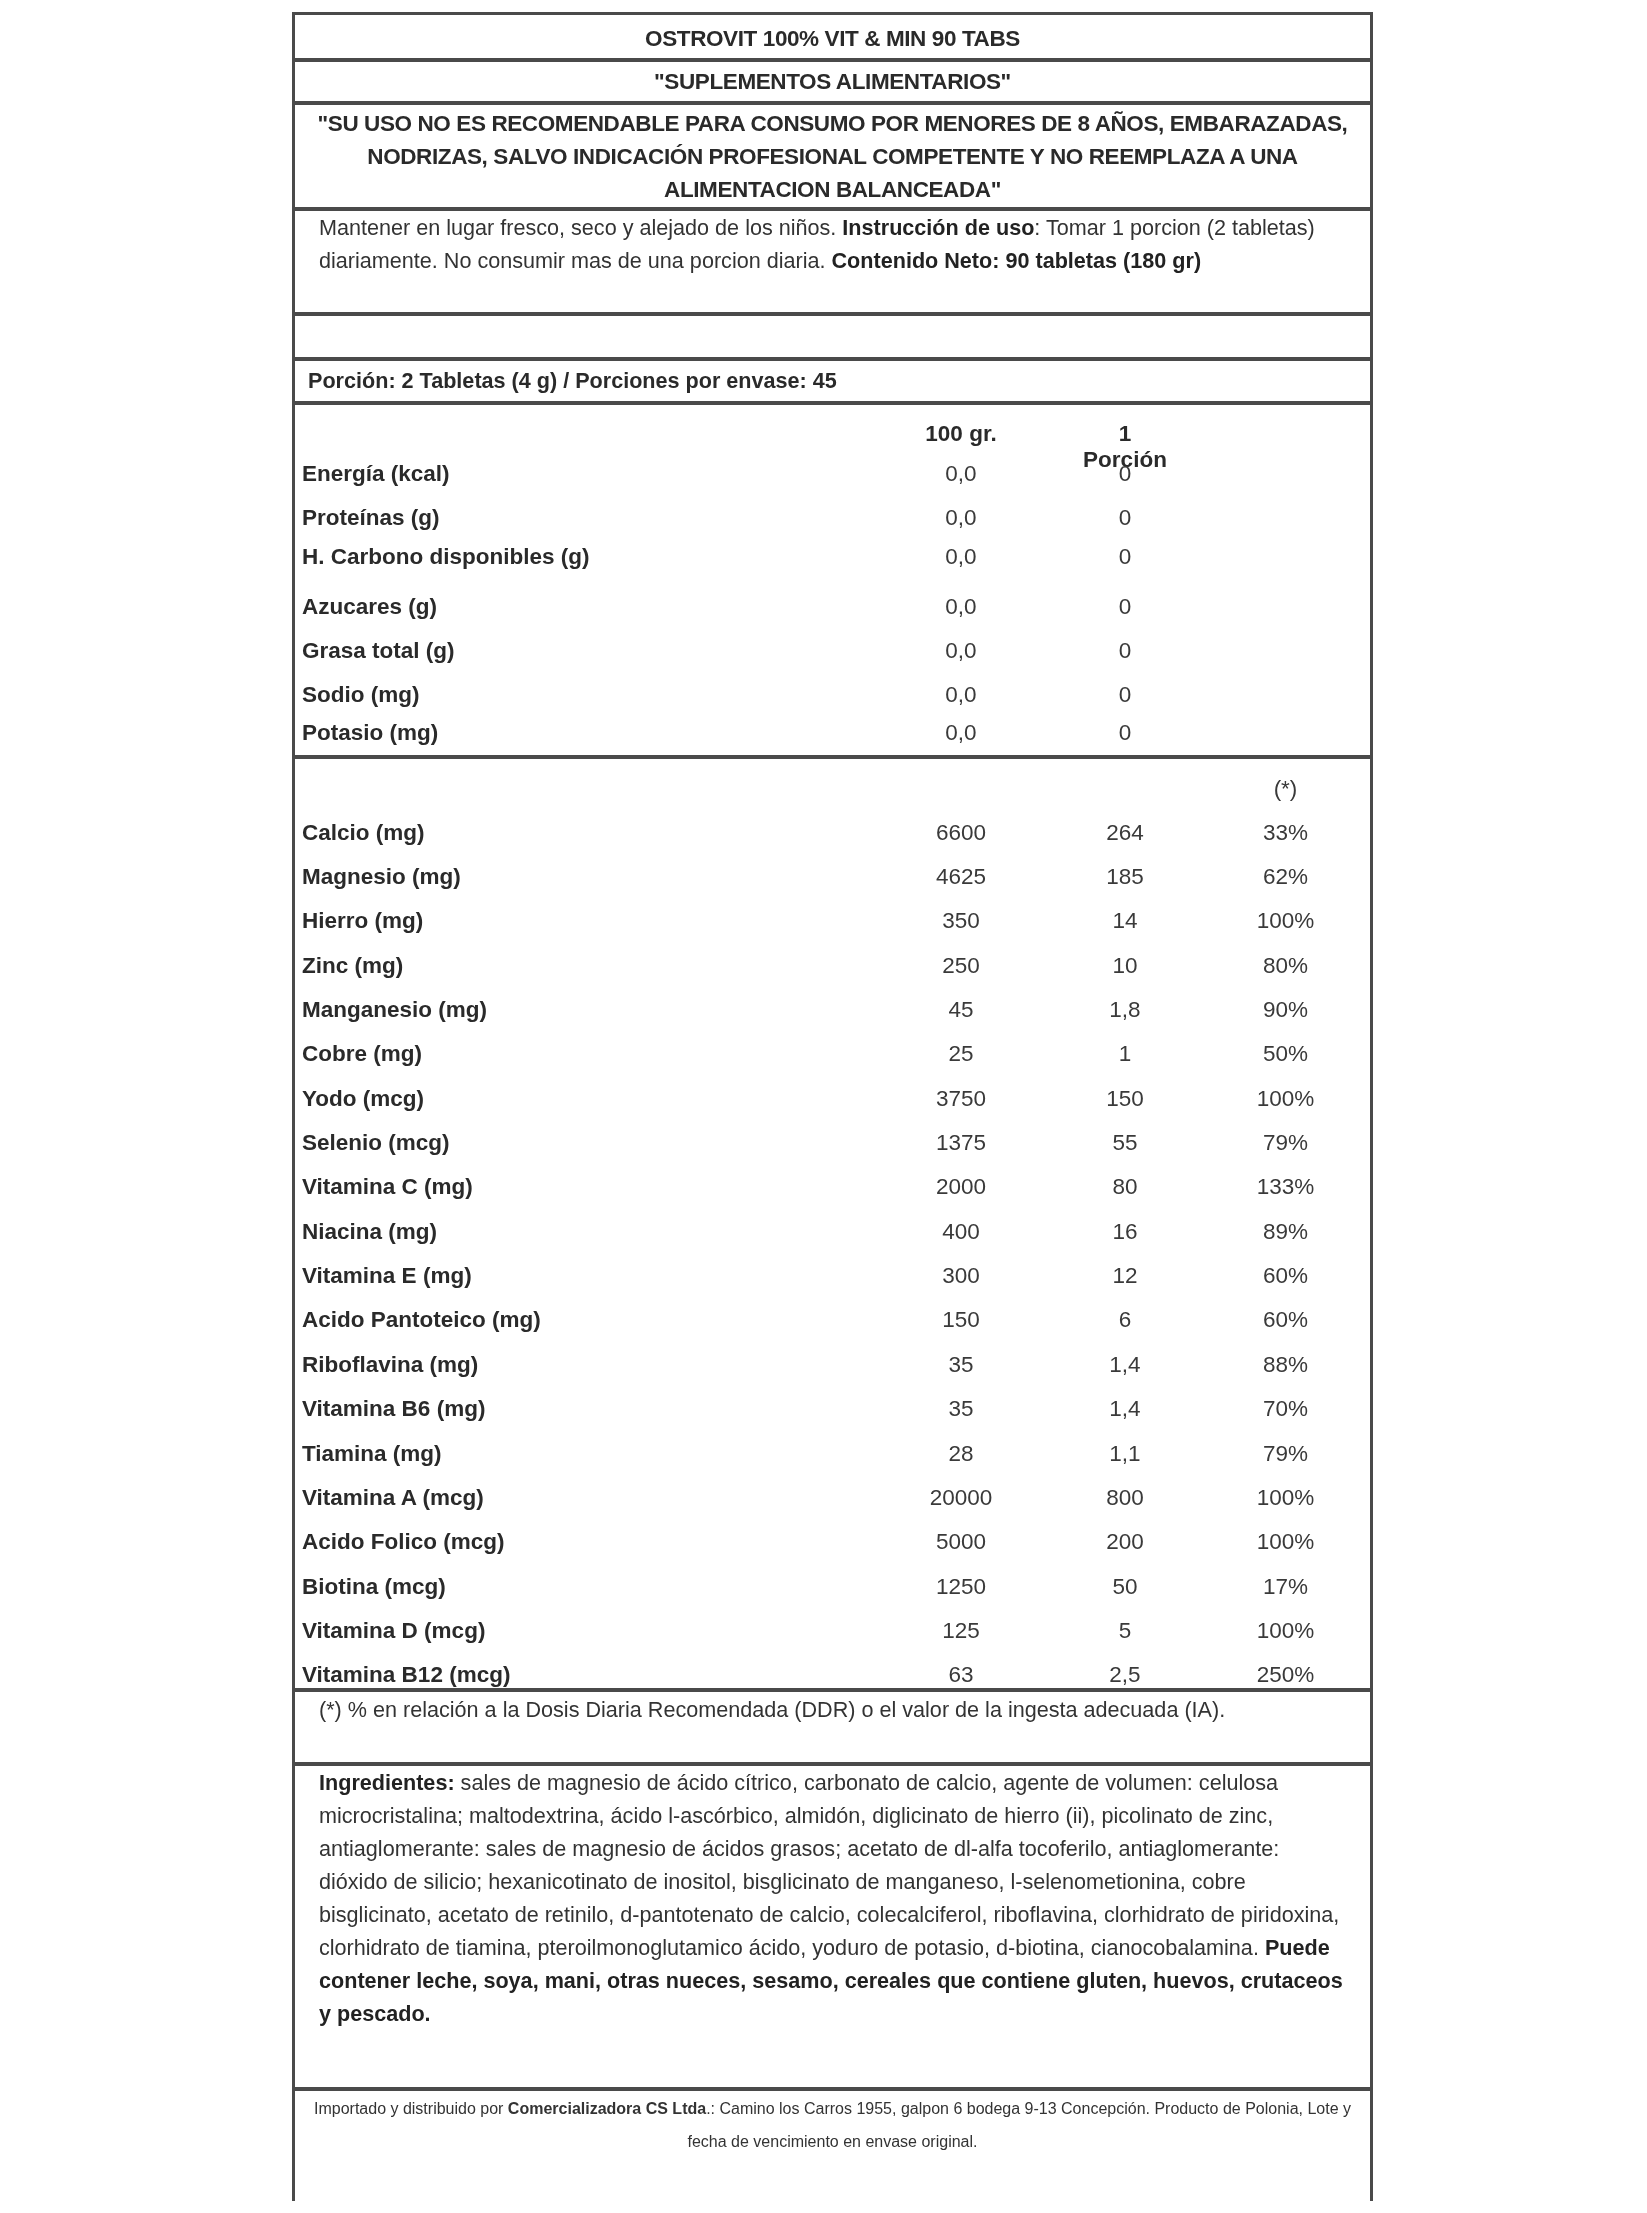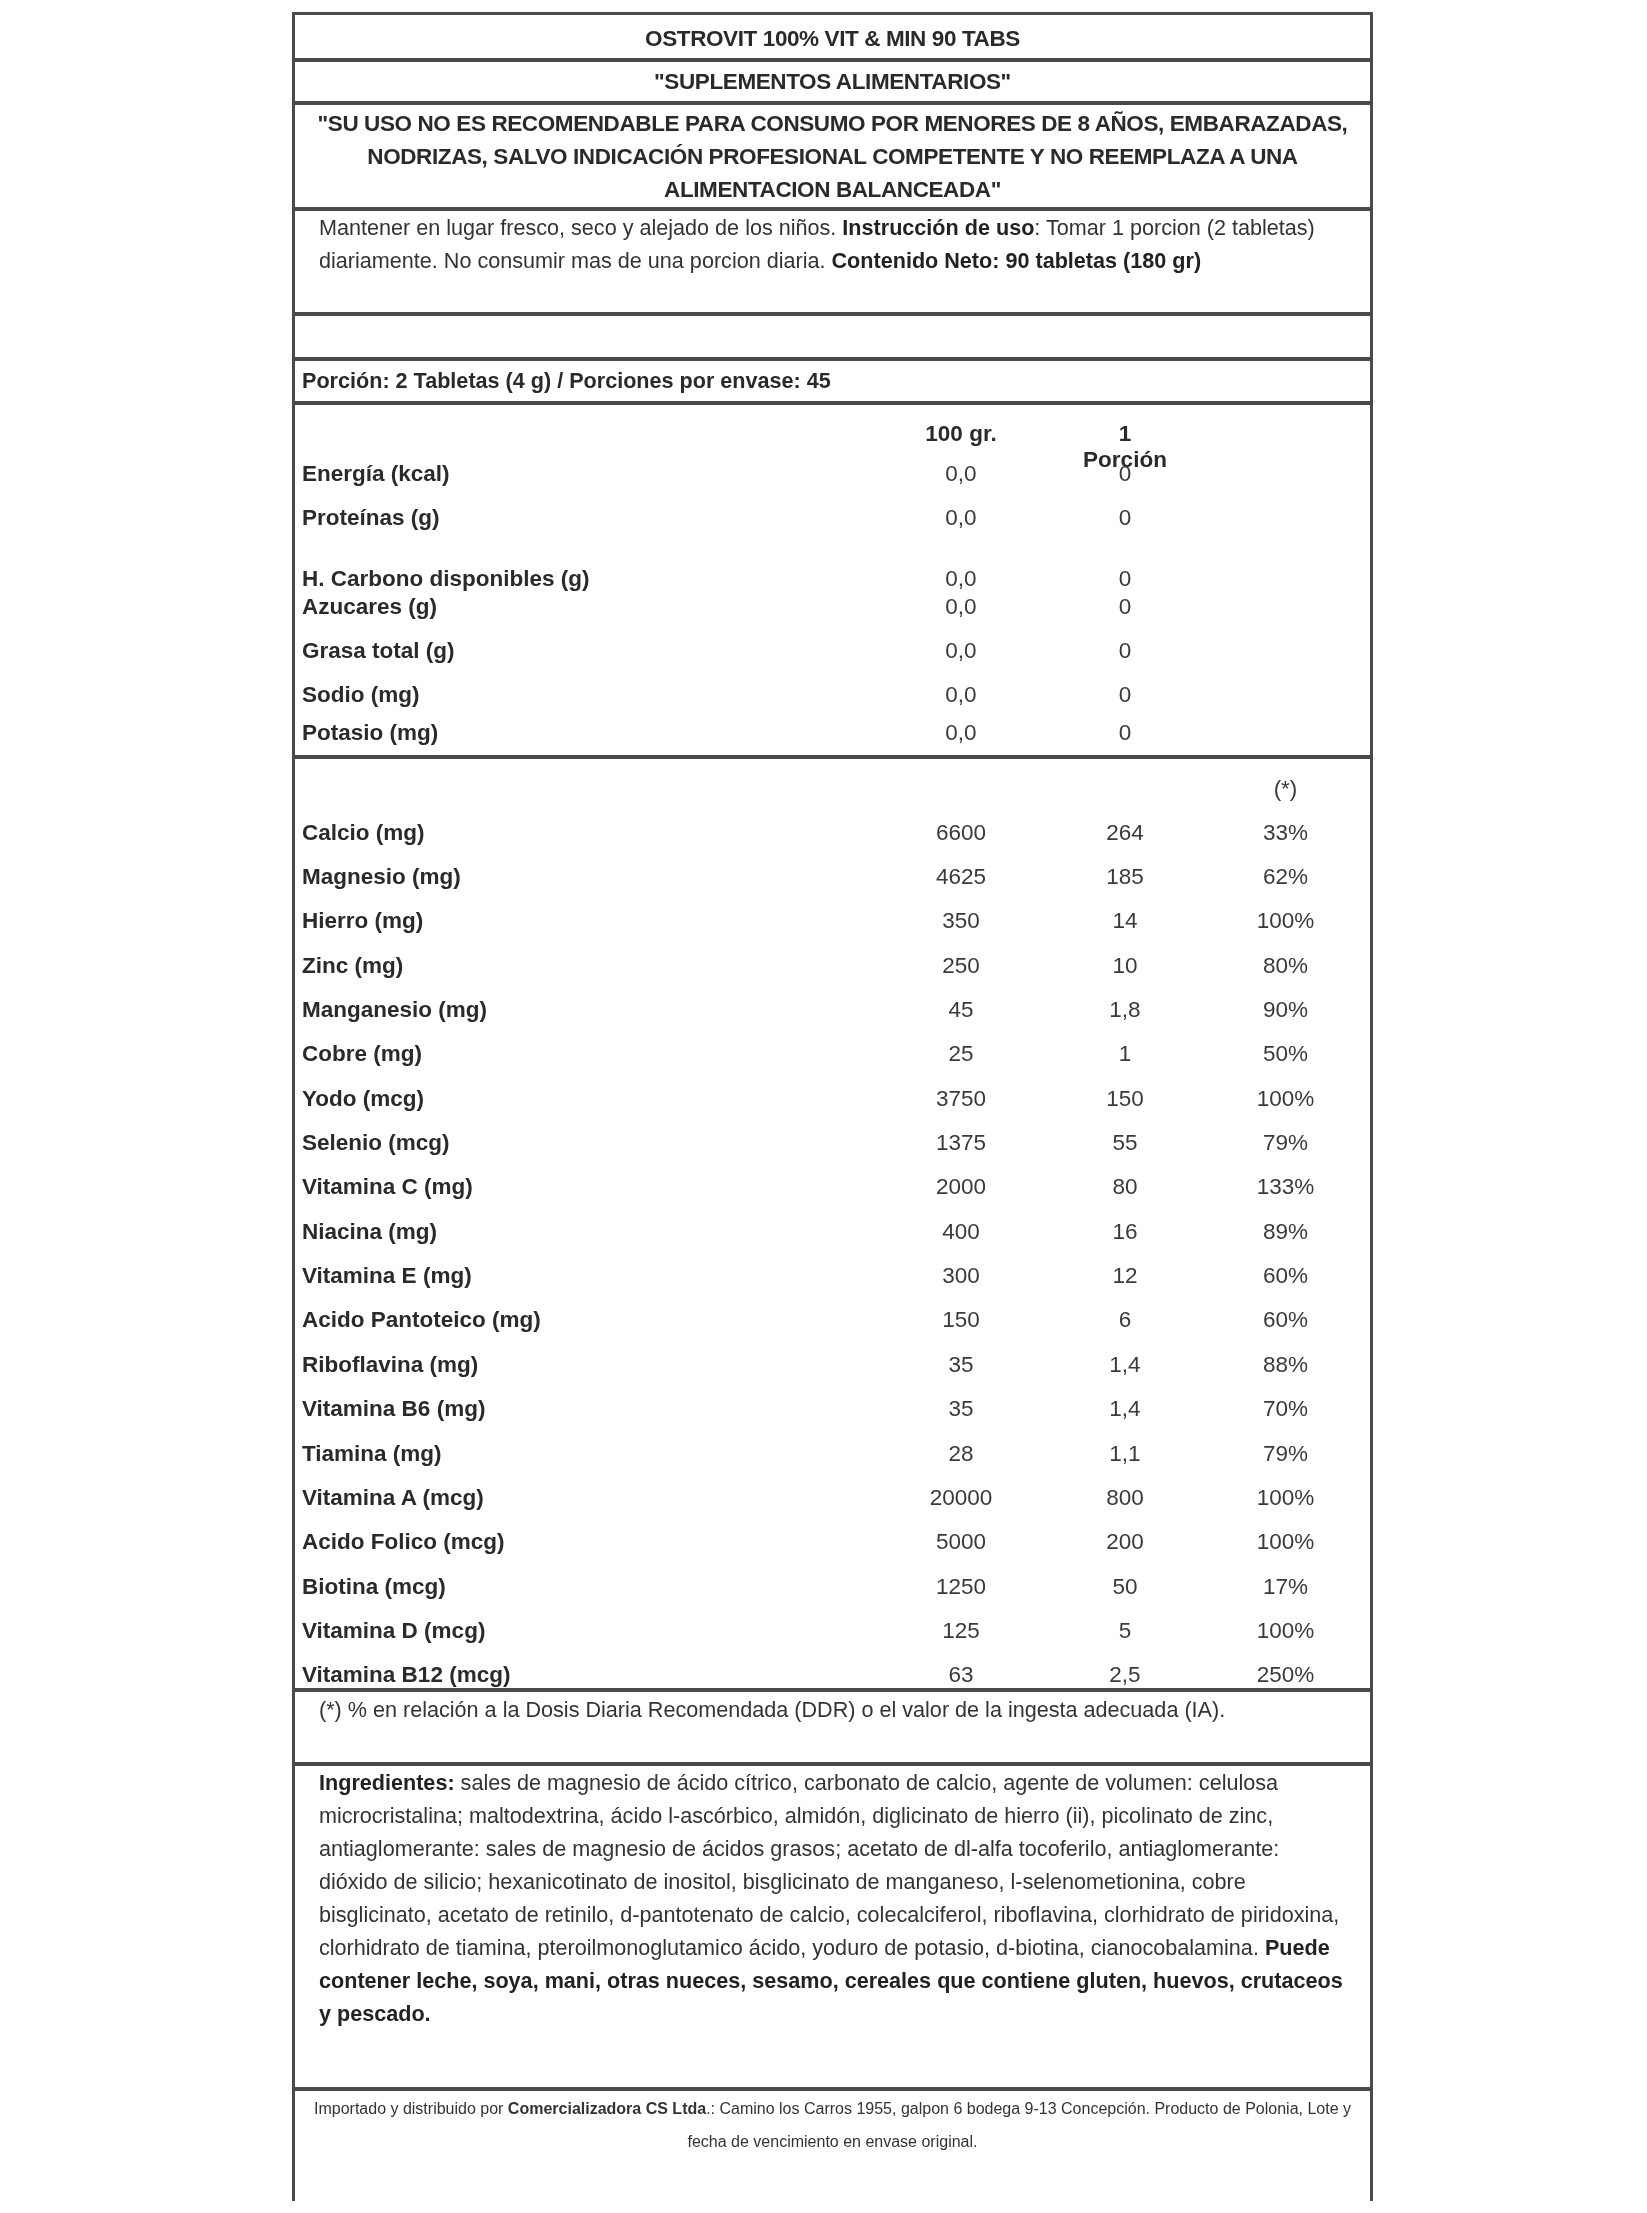--- a/index.html
+++ b/index.html
@@ -41,42 +41,42 @@
   </div>
   <div class="sep" style="top:192px;"></div>
 
   <div class="sec para" style="top:196px;height:100px;">
     <span>Mantener en lugar fresco, seco y alejado de los niños. </span><b>Instrucción de uso</b><span>: Tomar 1 porcion (2 tabletas) diariamente. No consumir mas de una porcion diaria. </span><b>Contenido Neto: 90 tabletas (180 gr)</b>
   </div>
   <div class="sep" style="top:297px;"></div>
 
   <div class="sep" style="top:342px;"></div>
 
-  <div class="sec" style="top:346px;height:40px;line-height:40px;padding-left:7px;font-size:21.6px;font-weight:bold;">
+  <div class="sec" style="top:346px;height:40px;line-height:40px;padding-left:13px;font-size:21.6px;font-weight:bold;">
     <span>Porción: 2 Tabletas  (4 g) / Porciones por envase: 45</span>
   </div>
   <div class="sep" style="top:386px;"></div>
 
   <div class="sec" style="top:389px;height:351px;">
     <div class="row hdr" style="top:17.3px;">
       <span class="c1">100 gr.</span>
       <span class="c2">1 Porción</span>
     </div>
     <div id="macro-rows">
         <div class="row" style="top: 57px;">
           <span class="name">Energía (kcal)</span>
           <span class="c1">0,0</span>
           <span class="c2">0</span>
         </div>
         <div class="row" style="top: 101px;">
           <span class="name">Proteínas (g)</span>
           <span class="c1">0,0</span>
           <span class="c2">0</span>
         </div>
-        <div class="row" style="top: 162px;">
+        <div class="row" style="top: 140px;">
           <span class="name">H. Carbono disponibles (g)</span>
           <span class="c1">0,0</span>
           <span class="c2">0</span>
         </div>
         <div class="row" style="top: 190px;">
           <span class="name">Azucares (g)</span>
           <span class="c1">0,0</span>
           <span class="c2">0</span>
         </div>
         <div class="row" style="top: 234px;">

